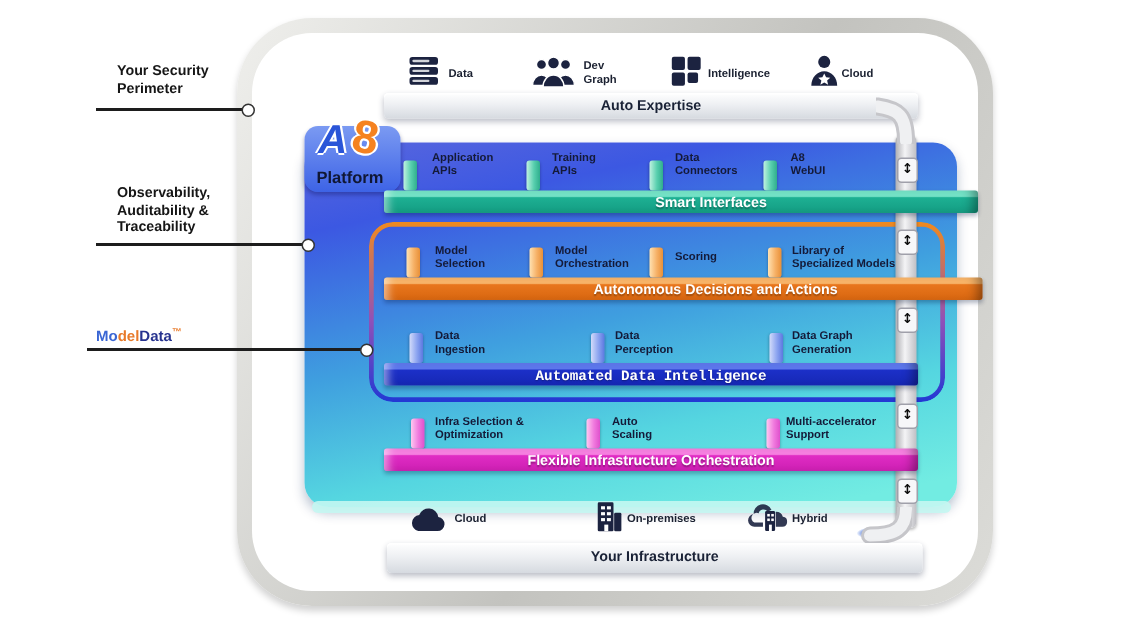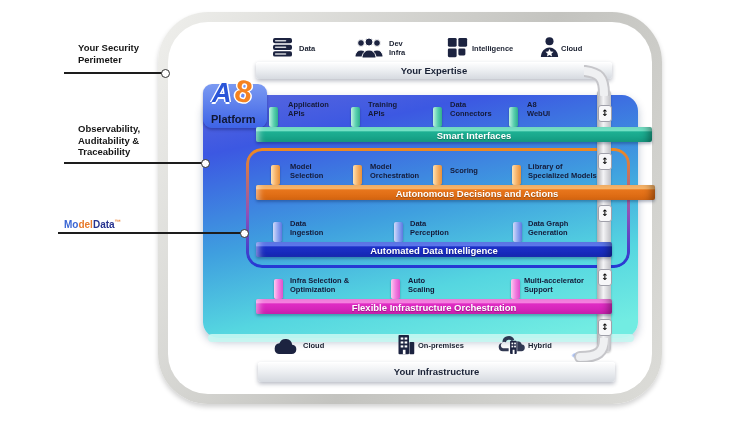--- a/index.html
+++ b/index.html
@@ -105,42 +105,42 @@
     <svg width="30" height="23" viewBox="0 0 30 23" fill="currentColor">
       <circle cx="7" cy="7" r="3.4" stroke="#fff" stroke-width="1"></circle>
       <circle cx="23" cy="7" r="3.4" stroke="#fff" stroke-width="1"></circle>
       <path d="M1 21c0-4 2.7-7 6-7s6 3 6 7z" stroke="#fff" stroke-width="1"></path>
       <path d="M17 21c0-4 2.7-7 6-7s6 3 6 7z" stroke="#fff" stroke-width="1"></path>
       <circle cx="15" cy="6" r="4" stroke="#fff" stroke-width="1"></circle>
       <path d="M8 22c0-4.5 3.1-8 7-8s7 3.5 7 8z" stroke="#fff" stroke-width="1"></path>
     </svg>
   </div>
   <div class="il" style="left:389px;top:40px;">Dev
-Infra</div>
+Graph</div>
 
   <div class="icon" style="left:447px;top:37px;">
     <svg width="21" height="21" viewBox="0 0 24 24" fill="currentColor">
       <rect x="1" y="1" width="10" height="10" rx="1.5"></rect>
         <rect x="13" y="1" width="10" height="10" rx="1.5"></rect>
       <rect x="1" y="13" width="10" height="10" rx="1.5"></rect>
         <rect x="13" y="13" width="8" height="8" rx="1.5"></rect>
     </svg>
   </div>
   <div class="il" style="left:472px;top:45px;">Intelligence</div>
 
   <div class="icon" style="left:538px;top:36px;">
     <svg width="23" height="23" viewBox="0 0 24 24" fill="currentColor">
       <circle cx="12" cy="5.5" r="4.2"></circle>
       <path d="M3 22c0-5.5 4-10 9-10s9 4.5 9 10z"></path>
       <polygon points="12,13.5 13.3,16.2 16.2,16.5 14,18.5 14.7,21.4 12,19.8 9.3,21.4 10,18.5 7.8,16.5 10.7,16.2" fill="#fff"></polygon>
     </svg>
   </div>
   <div class="il" style="left:561px;top:45px;">Cloud</div>
 
-  <div class="slab" style="left:256px;top:62px;width:356px;height:17px;line-height:17px;">Your Expertise</div>
+  <div class="slab" style="left:256px;top:62px;width:356px;height:17px;line-height:17px;">Auto Expertise</div>
 
   <div class="panel"></div>
   <div class="panel-base"></div>
 
   <div class="logo-tab"></div>
   <div class="logo-a">A</div>
   <div class="logo-8">8</div>
   <div class="logo-name">Platform</div>
 
   <div class="mm-outline"></div>
@@ -193,21 +193,21 @@
 
   <div class="peg s3" style="left:273px;top:222px;"></div>
   <div class="peg s3" style="left:394px;top:222px;"></div>
   <div class="peg s3" style="left:513px;top:222px;"></div>
   <div class="ml" style="left:290px;top:219px;">Data
 Ingestion</div>
   <div class="ml" style="left:410px;top:219px;">Data
 Perception</div>
   <div class="ml" style="left:528px;top:219px;">Data Graph
 Generation</div>
-  <div class="bar s3" style="top:242px;">Automated Data Intelligence</div>
+  <div class="bar s3" style="top:242px;font-family:Liberation Mono, monospace;">Automated Data Intelligence</div>
 
   <div class="peg s4" style="left:274px;top:279px;"></div>
   <div class="peg s4" style="left:391px;top:279px;"></div>
   <div class="peg s4" style="left:511px;top:279px;"></div>
   <div class="ml" style="left:290px;top:276px;">Infra Selection &amp;
 Optimization</div>
   <div class="ml" style="left:408px;top:276px;">Auto
 Scaling</div>
   <div class="ml" style="left:524px;top:276px;">Multi-accelerator
 Support</div>

